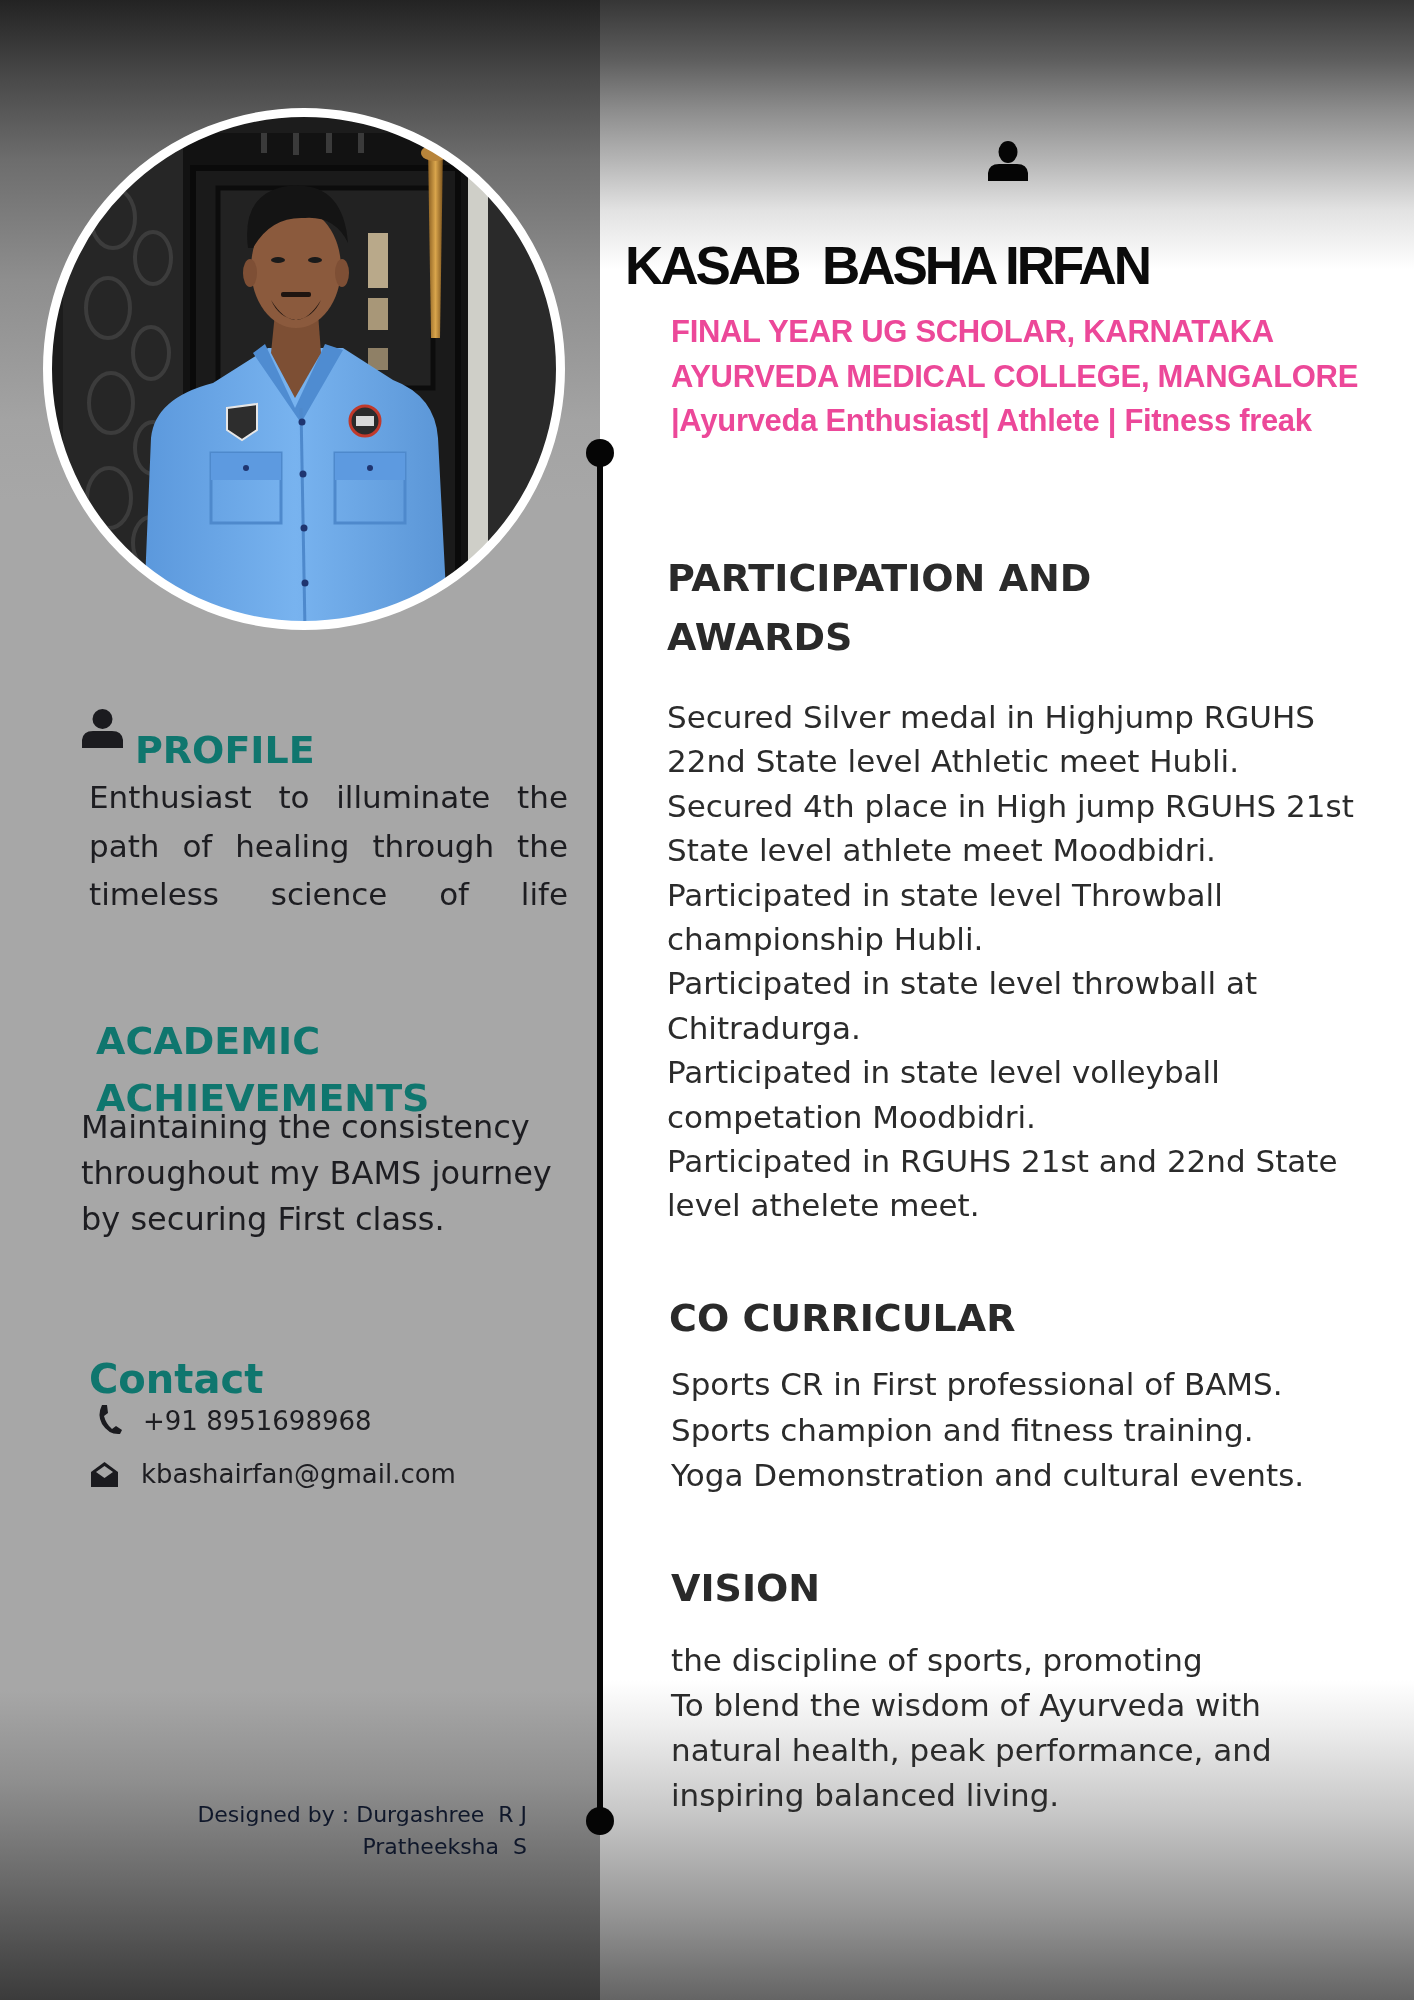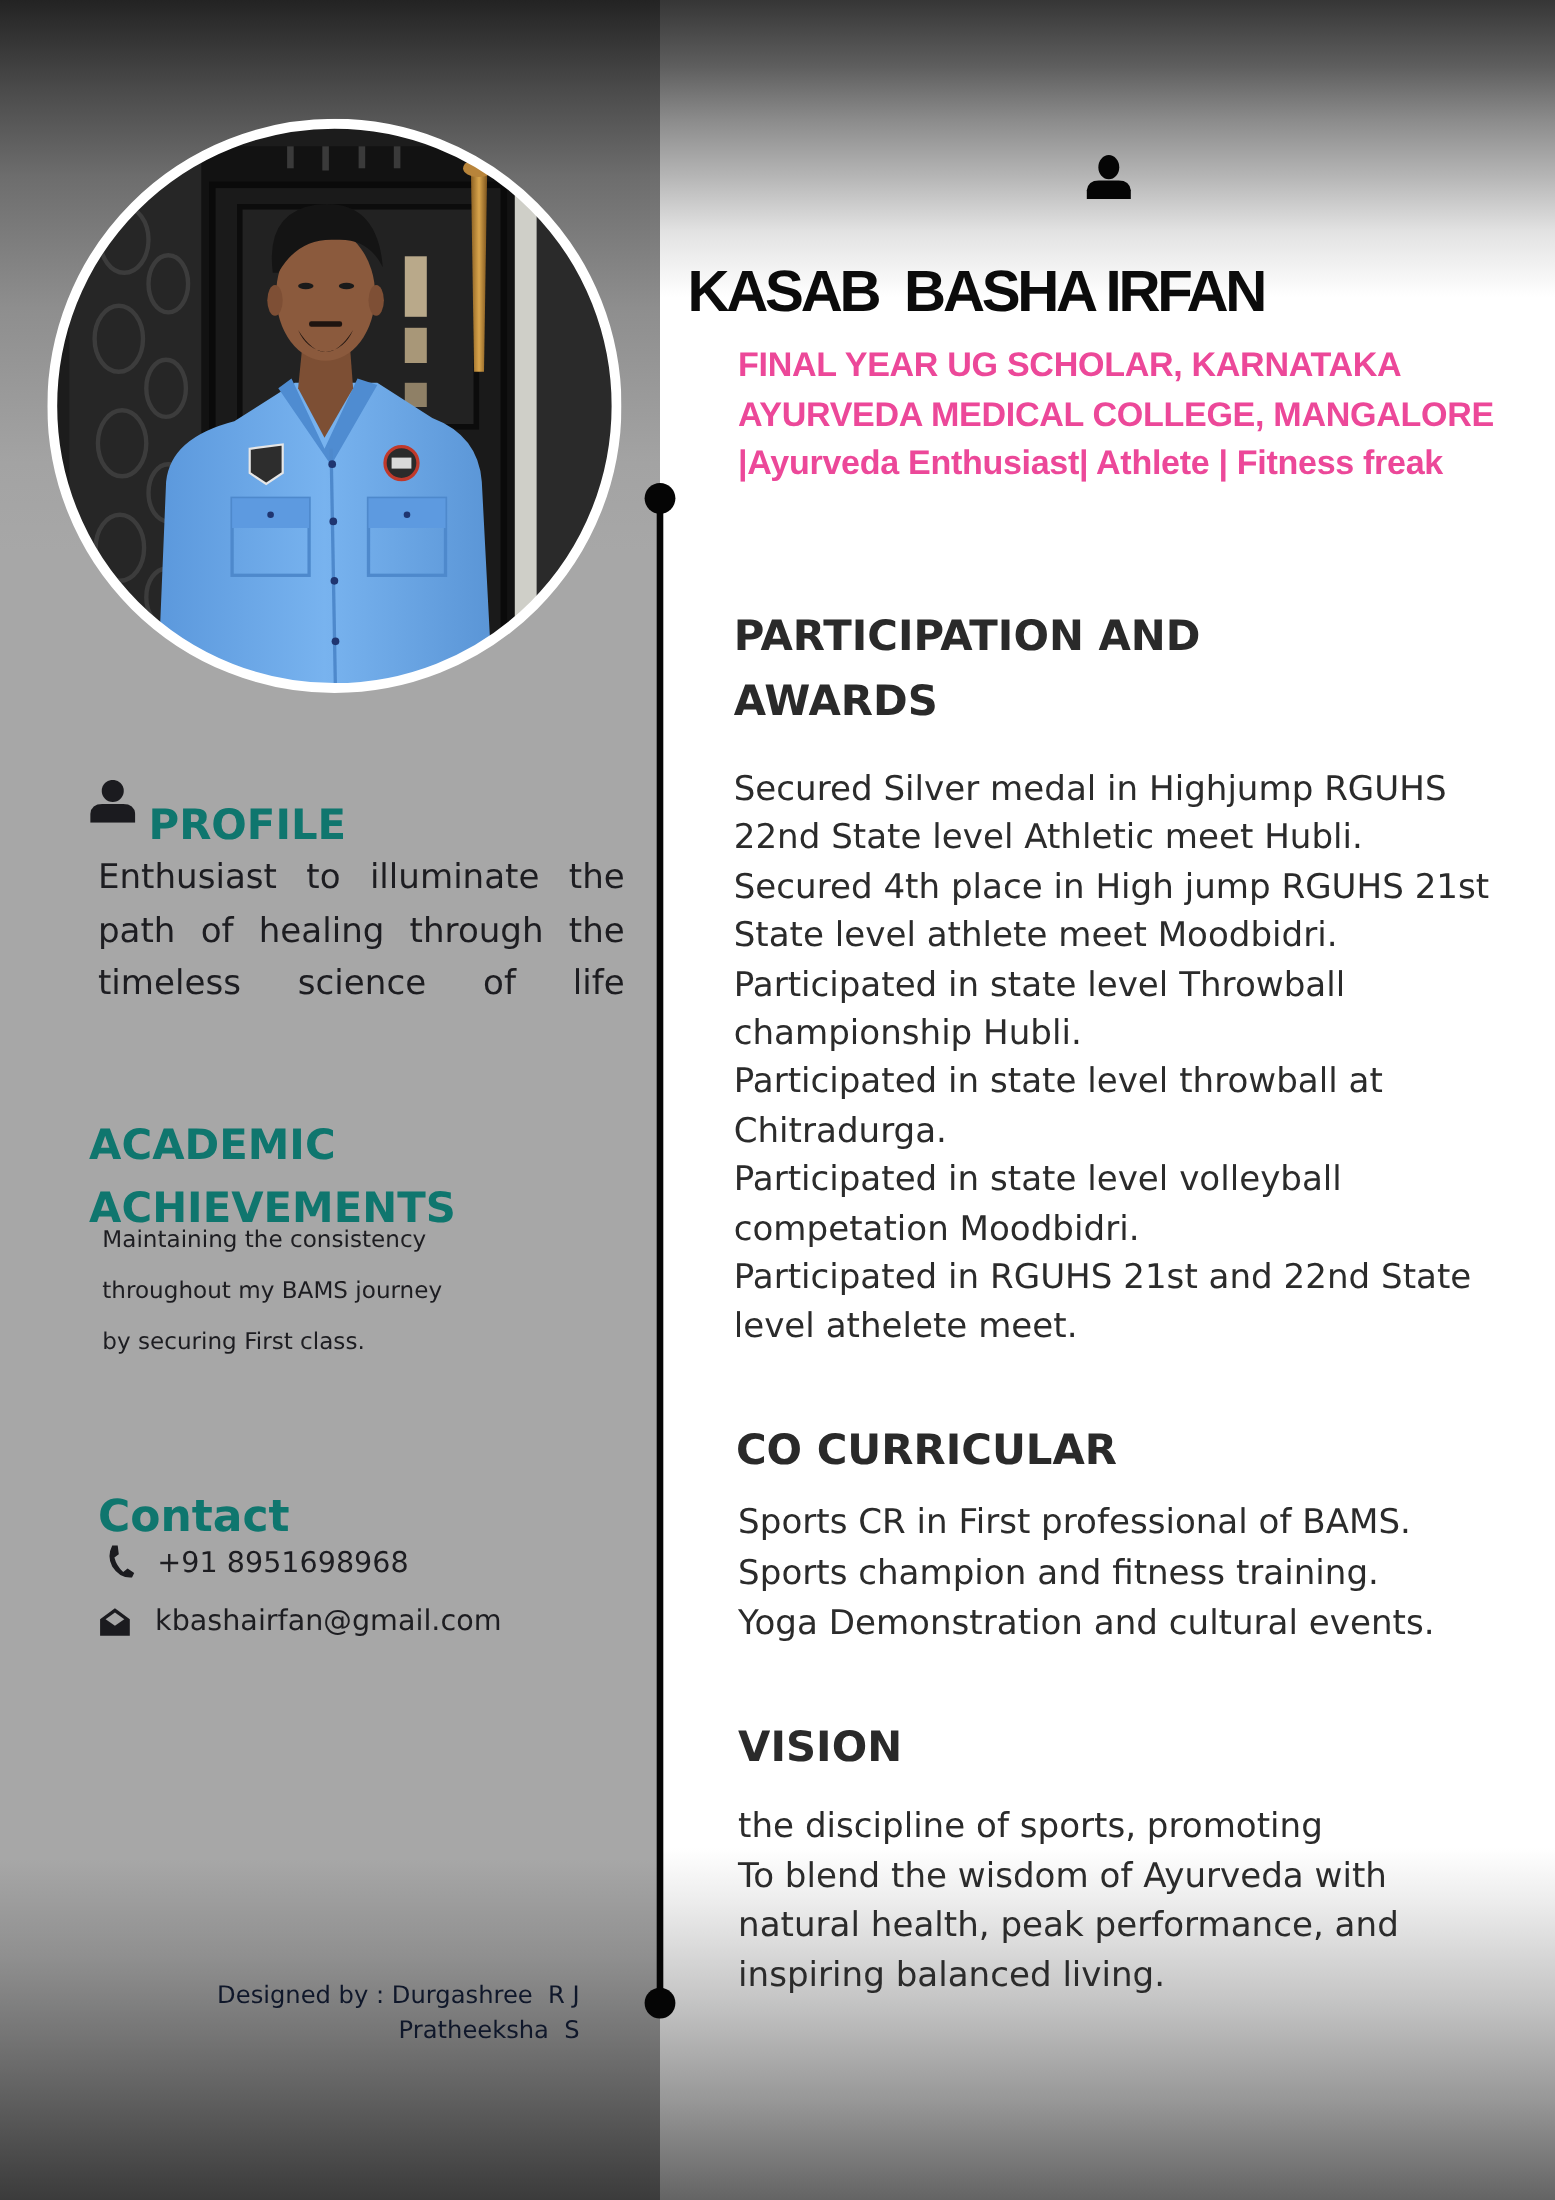--- a/index.html
+++ b/index.html
@@ -34,22 +34,22 @@
 
   
   #photo { left: 43px; top: 108px; width: 522px; height: 522px; }
 
   
   .lhead { font-family: "DejaVu Sans", sans-serif; font-weight: bold; color: #0f766e; margin-top: 18px; }
   #profile-icon { left: 82px; top: 709px; width: 41px; height: 39px; }
   #profile-heading { left: 135px; top: 707px; font-size: 38px; line-height: 50px; }
   #profile-body { left: 89px; top: 773px; width: 479px; font-size: 31px; line-height: 48.5px; color: #1d1d21; }
   #profile-body .line { text-align: justify; text-align-last: justify; white-space: normal; }
-  #academic-heading { left: 81px; top: 995px; font-size: 38px; line-height: 57px; }
-  #academic-body { left: 93px; top: 1104px; font-size: 21px; line-height: 46px; color: #1d1d21; }
+  #academic-heading { left: 96px; top: 995px; font-size: 38px; line-height: 57px; }
+  #academic-body { left: 81px; top: 1104px; font-size: 32px; line-height: 46px; color: #1d1d21; }
   #contact-heading { left: 89px; top: 1336px; font-size: 40px; line-height: 50px; }
   #phone-icon { left: 97px; top: 1404px; width: 26px; height: 31px; }
   #phone-text { left: 143px; top: 1405px; font-size: 26px; line-height: 32px; color: #1d1d21; }
   #email-icon { left: 90px; top: 1461px; width: 29px; height: 27px; }
   #email-text { left: 141px; top: 1458px; font-size: 26px; line-height: 32px; color: #1d1d21; }
   #credits { left: 0; top: 1799px; width: 481px; text-align: right; font-size: 22px; line-height: 32px; color: #0f172a; padding-left: 46px; }
 
   
   .rhead { font-family: "DejaVu Sans", sans-serif; font-weight: bold; font-size: 38px; color: #2a2a2a; }
   .rbody { font-family: "DejaVu Sans", sans-serif; font-size: 31px; color: #2b2b2b; margin-top: 16px; }

